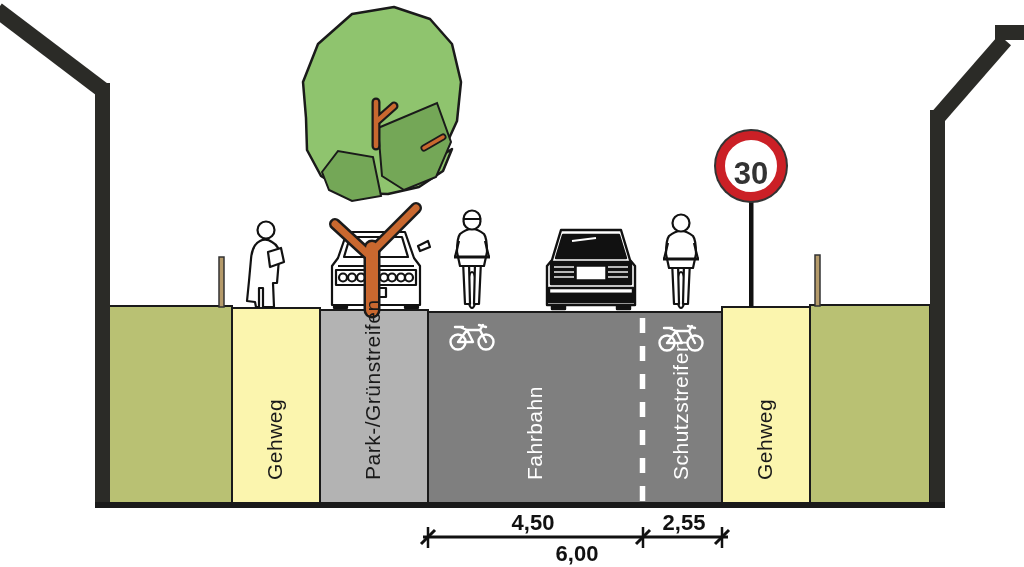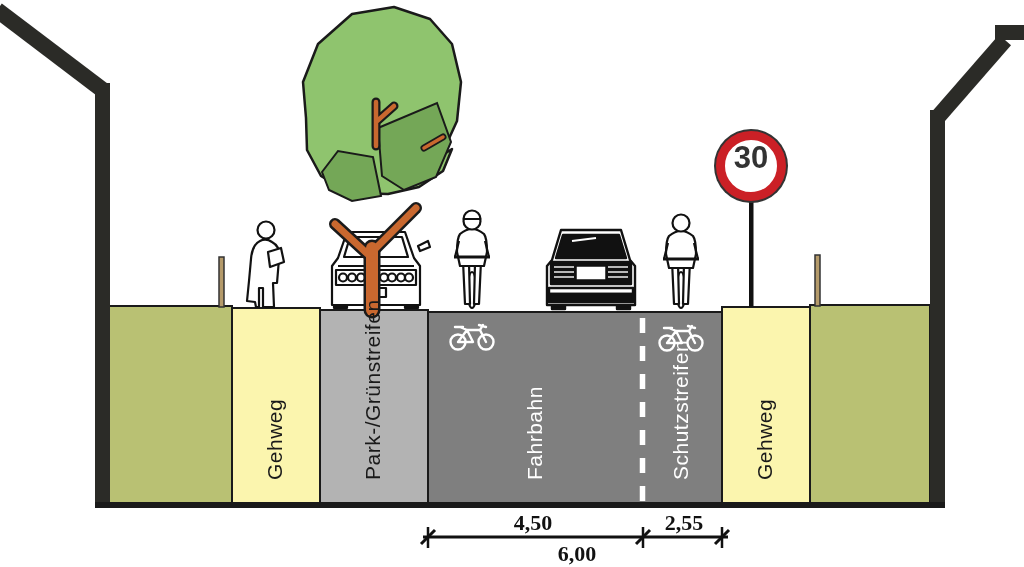--- a/index.html
+++ b/index.html
@@ -25,30 +25,30 @@
   }
   .vlabel.dark{color:#1a1a1a;}
   .vlabel.light{color:#ffffff;}
   .vl-gehweg-l{left:165px;top:358px;}
   .vl-park    {left:263px;top:358px;}
   .vl-fahrbahn{left:425px;top:358px;}
   .vl-schutz  {left:571px;top:358px;}
   .vl-gehweg-r{left:655px;top:358px;}
   
   .dim{position:absolute;width:84px;height:24px;line-height:24px;text-align:center;
-       font-size:22px;font-weight:bold;color:#111;font-family:Liberation Serif, serif;}
+       font-size:22px;font-weight:bold;color:#111;}
   .dim-a{left:491px;top:511px;}
   .dim-b{left:642px;top:511px;}
   .dim-c{left:535px;top:542px;}
   
   .sign{
     position:absolute;left:716px;top:131px;width:70px;height:70px;border-radius:50%;
     background:#ffffff;border:9px solid #cb2026;box-sizing:border-box;
     box-shadow:0 0 0 2px #333;
-    display:flex;align-items:flex-start;justify-content:center;
+    display:flex;align-items:flex-end;justify-content:center;
     font-size:31px;font-weight:bold;color:#333;
   }
 </style>
 </head>
 <body>
 
 <div id="stage">
 
   <div class="band band-verge-l"></div>
   <div class="band band-sidewalk-l"></div>

